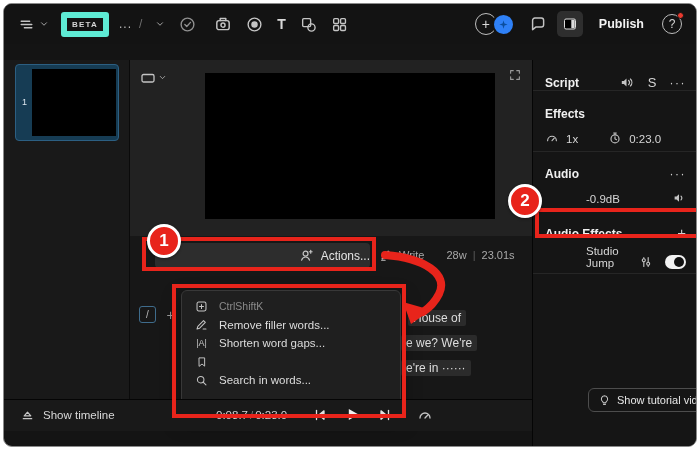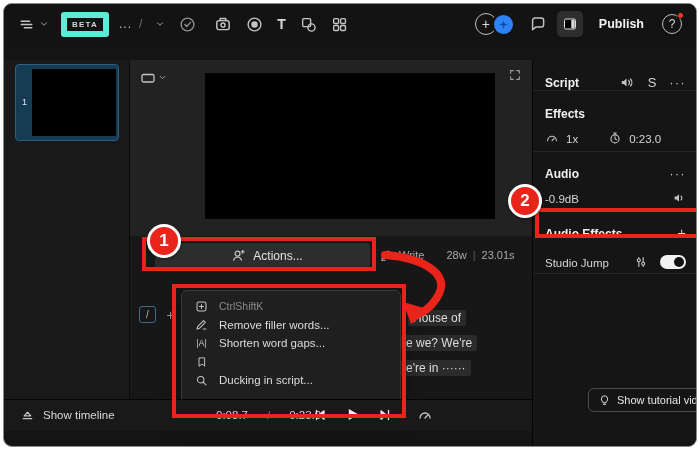--- a/index.html
+++ b/index.html
@@ -33,46 +33,46 @@
   
   .sidebar { position:absolute; left:0; top:56px; width:125px; height:356px; background:#191919; }
   .thumb-card { position:absolute; left:11px; top:4px; width:104px; height:77px; background:#163c54; border:1px solid #2c5f82; border-radius:4px; }
   .thumb-num { position:absolute; left:6px; top:32px; color:#dbe6ee; font-size:9px; }
   .thumb-video { position:absolute; left:16px; top:4px; width:84px; height:67px; background:#000; }
 
   .canvas { position:absolute; left:125px; top:56px; width:403px; height:176px; background:#222222; border-left:1px solid #0a0a0a; }
   .video-frame { position:absolute; left:75px; top:13px; width:290px; height:146px; background:#000; }
 
   .scriptzone { position:absolute; left:125px; top:232px; width:403px; height:180px; background:#171717; border-left:1px solid #0a0a0a; }
-  .actions-btn { position:absolute; left:25px; top:7px; width:215px; height:25px; background:#2d2d2d; border-radius:4px; display:flex; align-items:center; justify-content:center; gap:7px; color:#e3e3e3; font-size:12px;padding-left:9px; }
+  .actions-btn { position:absolute; left:25px; top:7px; width:215px; height:25px; background:#2d2d2d; border-radius:4px; display:flex; align-items:center; justify-content:flex-end; gap:7px; color:#e3e3e3; font-size:12px;padding-left:9px; }
   .write-row { position:absolute; left:249px; top:12px; display:flex; align-items:center; gap:6px; color:#a9a9a9; font-size:11px; }
   .write-row .sep { color:#5c5c5c; }
   .slash-box { position:absolute; left:9px; top:70px; width:17px; height:17px; border:1px solid #3f6c8c; border-radius:3px; color:#b9b9b9; font-size:10px; display:flex; align-items:center; justify-content:center; }
   .plus-ghost { position:absolute; left:32px; top:70px; width:17px; height:17px; color:#9c9c9c; font-size:14px; display:flex; align-items:center; justify-content:center; }
   .frag { position:absolute; background:#2b2b2b; color:#dedede; font-size:12px; padding:1px 5px; border-radius:2px; white-space:nowrap; }
 
   
   .menu { position:absolute; left:51px; top:54px; width:220px; height:124px; background:#1f1f1f; border:1px solid #383838; border-radius:6px; box-shadow:0 8px 18px rgba(0,0,0,.5); padding:6px 0; }
   .menu-item { display:flex; align-items:center; height:18.5px; padding:0 12px; gap:10px; }
   .mi-label { color:#dcdcdc; font-size:11.5px; flex:1; white-space:nowrap; }
   .mi-shortcut { color:#8a8a8a; font-size:10.5px; }
   .mi-icon { width:15px; display:flex; justify-content:center; color:#c4c4c4; font-size:9px; }
 
   
   .bottombar { position:absolute; left:0; top:395px; width:528px; height:32px; background:#191919; border-top:1px solid #050505; }
   .show-timeline { position:absolute; left:16px; top:7px; display:flex; align-items:center; gap:8px; color:#d8d8d8; font-size:11.5px; }
-  .timecode { position:absolute; left:212px; top:9px; color:#d3d3d3; font-size:11.5px; display:flex; gap:19px; }
+  .timecode { position:absolute; left:212px; top:9px; color:#d3d3d3; font-size:11.5px; display:flex; gap:2px; }
   .timecode .sep { color:#7a7a7a; }
   .transport { position:absolute; left:308px; top:6px; display:flex; align-items:center; gap:16px; }
 
   
   .rpanel { position:absolute; left:528px; top:56px; width:166px; height:388px; background:#151515; border-left:1px solid #050505; }
   .rp-row { display:flex; align-items:flex-end; padding:0 12px; }
   .rp-title { color:#f0f0f0; font-size:12px; font-weight:bold; }
-  .rp-val { color:#d6d6d6; font-size:11.5px; }
+  .rp-val { color:#d6d6d6; font-size:11.5px;margin-left:41px; }
   .rp-dots { color:#cfcfcf; font-size:12px; letter-spacing:1.5px; }
   .divider { height:1px; background:#262626; margin:0; }
   .toggle-on { width:26px; height:14px; border-radius:8px; background:#f2f2f2; position:relative; }
   .toggle-on::after { content:""; position:absolute; right:2px; top:2px; width:10px; height:10px; border-radius:50%; background:#111; }
   .toggle-off { width:26px; height:14px; border-radius:8px; border:1.5px solid #9c9c9c; position:relative; }
   .toggle-off::after { content:""; position:absolute; left:0px; top:0.5px; width:10px; height:10px; border-radius:50%; border:1.5px solid #9c9c9c; }
   .tutorial-btn { position:absolute; left:55px; top:328px; height:24px; border:1px solid #4d4d4d; border-radius:6px; display:flex; align-items:center; gap:6px; padding:0 9px; color:#e6e6e6; font-size:11px; white-space:nowrap; background:#151515; }
 
   
   .ann-rect { position:absolute; border:4px solid #e8241b; z-index:40; }
@@ -262,21 +262,21 @@
         </span>
         <span class="mi-shortcut"></span>
       </div>
       <div class="menu-item">
         <span class="mi-icon ic">
           <svg width="13" height="13" viewBox="0 0 16 16">
               <circle cx="7" cy="7" r="4"></circle>
               <path d="M10 10l3.5 3.5"></path>
             </svg>
         </span>
-        <span class="mi-label">Ducking in script...</span>
+        <span class="mi-label">Search in words...</span>
         <span class="mi-shortcut"></span>
       </div>
     </div>
   </div>
 
   <div class="bottombar">
     <div class="show-timeline">
       <span class="ic">
         <svg width="15" height="15" viewBox="0 0 16 16">
             <path d="M4.5 9.5L8 5.5l3.5 4zM3.5 12.5h9"></path>

